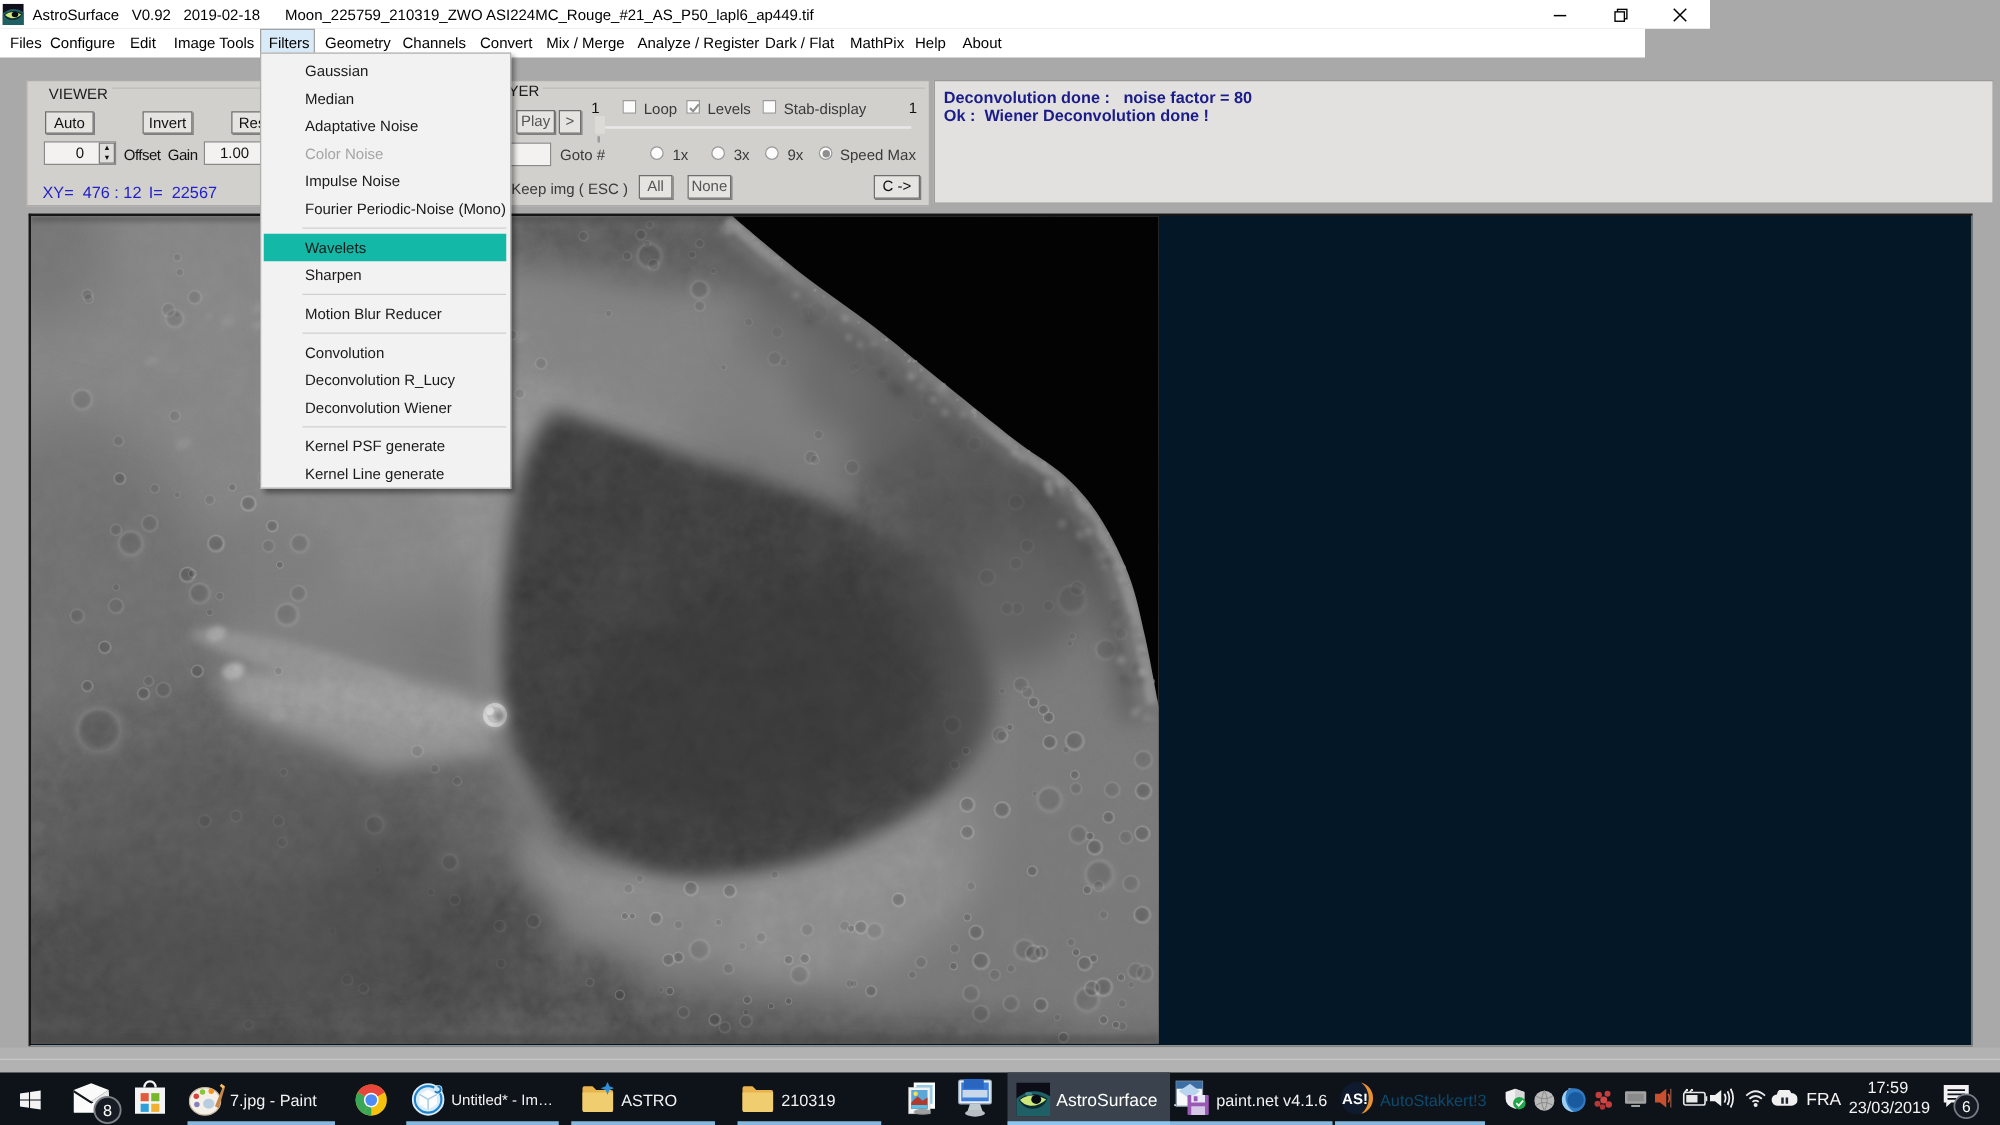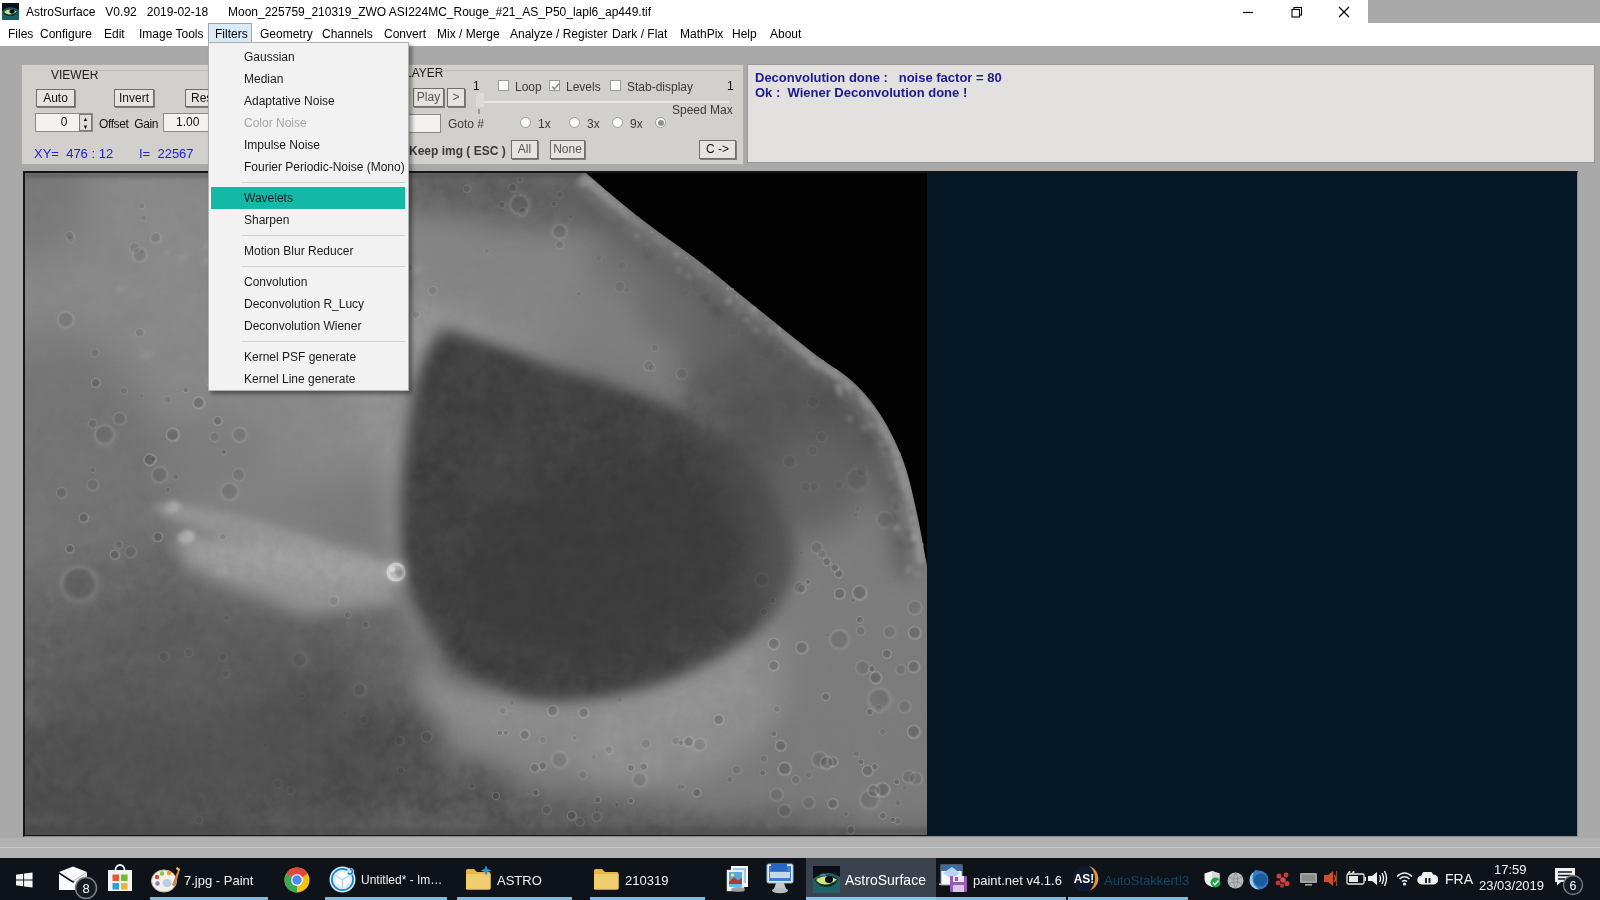--- a/index.html
+++ b/index.html
@@ -3,29 +3,29 @@
 <meta charset="utf-8">
 <style>
   * { margin:0; padding:0; box-sizing:border-box; }
   html,body { width:1600px; height:900px; overflow:hidden; background:#a9a9a9;
     font-family:"Liberation Sans", sans-serif; }
   .titlebar { position:absolute; left:0; top:0; width:1368px; height:23px; background:#ffffff; }
   .appicon { position:absolute; left:2px; top:3px; width:17px; height:17px; }
   .titletext { position:absolute; left:26px; top:5px; font-size:12px; color:#000; }
   .fname { position:absolute; left:228px; top:5px; font-size:12px; color:#000; }
   .wbtn { position:absolute; top:0; width:16px; height:16px; }
-  .menubar { position:absolute; left:0; top:23px; width:1600px; height:23px; background:#ffffff; font-size:12px; color:#000;padding-left:24px; }
+  .menubar { position:absolute; left:0; top:23px; width:1316px; height:23px; background:#ffffff; font-size:12px; color:#000;padding-left:24px; }
   .mi { position:absolute; top:4px; }
   .mi-hl { position:absolute; left:208px; top:0px; width:44px; height:22px; background:#d9eaf8; border:1px solid #a3a3a3; }
   
   .panel { position:absolute; background:#d2d0cc; border:1px solid #aeaca8; }
   .vpanel { left:21px; top:64px; width:347px; height:101px; }
   .ppanel { left:372px; top:64px; width:372px; height:101px; }
   .mpanel { left:747px; top:64px; width:848px; height:99px; background:#e2e1df; border:1px solid #9a9a9a; }
-  .gtitle { position:absolute; font-size:12px; color:#1a1a1a;margin-left:12px; }
+  .gtitle { position:absolute; font-size:12px; color:#1a1a1a; }
   .btn { position:absolute; background:#e6e4e0; border:1px solid #6e6e6e; box-shadow:1px 1px 0 #7e7e7e; font-size:12px; color:#111; text-align:center; }
   .field { position:absolute; background:#f3f2f0; border:1px solid #8a8a8a; font-size:12px; color:#111; }
   .bluetxt { position:absolute; font-size:13px; color:#2121cc; }
   .msgtxt { position:absolute; left:755px; top:70px; font-size:13px; font-weight:bold; color:#1b1b8a; line-height:15px; }
   .cbox { position:absolute; width:11px; height:11px; background:#fcfcfc; border:1px solid #9a9a9a; }
   .rad { position:absolute; width:11px; height:11px; background:#fcfcfc; border:1px solid #9a9a9a; border-radius:50%; }
   .lbl { position:absolute; font-size:12px; color:#3a3a3a; }
   
   .canvasframe { position:absolute; left:23px; top:171px; width:1555px; height:666px; background:#041726; border:2px solid #161616; border-right:1px solid #8f8f8f; border-bottom:1px solid #8f8f8f; }
   .moonwrap { position:absolute; left:25px; top:173px; width:902px; height:662px; }
@@ -85,21 +85,21 @@
 <div class="gtitle" style="left:39px; top:68px;">VIEWER</div>
 <div style="position:absolute; left:90px; top:70px; width:274px; height:1px; background:#bdbbb7;"></div>
 <div class="btn" style="left:36px; top:89px; width:39px; height:18px; line-height:16px;">Auto</div>
 <div class="btn" style="left:114px; top:89px; width:40px; height:18px; line-height:16px;">Invert</div>
 <div class="btn" style="left:185px; top:89px; width:40px; height:18px; line-height:16px;">Rese</div>
 <div class="field" style="left:35px; top:113px; width:58px; height:19px; text-align:center; line-height:17px;">0</div>
 <div style="position:absolute; left:79px; top:114px; width:13px; height:17px; background:#e0deda; border:1px solid #7a7a7a; font-size:6px; color:#111; text-align:center; line-height:8px;">▲<br>▼</div>
 <div class="lbl" style="left:99px; top:117px; color:#111; letter-spacing:-0.4px;">Offset&nbsp; Gain</div>
 <div class="field" style="left:163px; top:113px; width:65px; height:19px; line-height:17px; padding-left:12px;">1.00</div>
 <div class="bluetxt" style="left:34px; top:146px;">XY=&nbsp; 476 : 12</div>
-<div class="bluetxt" style="left:139px; top:146px;">I=&nbsp; 22567</div>
+<div class="bluetxt" style="left:119px; top:146px;">I=&nbsp; 22567</div>
 
 <div class="panel ppanel"></div>
 <div class="gtitle" style="left:385px; top:66px;">PLAYER</div>
 <div style="position:absolute; left:434px; top:70px; width:306px; height:1px; background:#bdbbb7;"></div>
 <div class="btn" style="left:413px; top:88px; width:31px; height:19px; line-height:17px; color:#555;">Play</div>
 <div class="btn" style="left:447px; top:88px; width:18px; height:19px; line-height:17px; color:#555;">&gt;</div>
 <div class="lbl" style="left:473px; top:79px; color:#111;">1</div>
 <div class="cbox" style="left:498px; top:80px;"></div>
 <div class="lbl" style="left:515px; top:80px;">Loop</div>
 <div class="cbox" style="left:549px; top:80px;"></div>
@@ -116,22 +116,22 @@
 <div class="field" style="left:408px; top:114px; width:33px; height:19px;"></div>
 <div class="lbl" style="left:448px; top:117px;">Goto #</div>
 <div class="rad" style="left:520px; top:117px;"></div>
 <div class="lbl" style="left:538px; top:117px;">1x</div>
 <div class="rad" style="left:569px; top:117px;"></div>
 <div class="lbl" style="left:587px; top:117px;">3x</div>
 <div class="rad" style="left:612px; top:117px;"></div>
 <div class="lbl" style="left:630px; top:117px;">9x</div>
 <div class="rad" style="left:655px; top:117px;"></div>
 <div style="position:absolute; left:658px; top:120px; width:6px; height:6px; background:#8f8f8f; border-radius:50%;"></div>
-<div class="lbl" style="left:672px; top:103px;text-align:right;">Speed Max</div>
-<div class="lbl" style="left:409px; top:144px;font-weight:bold;">Keep img ( ESC )</div>
+<div class="lbl" style="left:672px; top:117px;text-align:right;">Speed Max</div>
+<div class="lbl" style="left:409px; top:144px;">Keep img ( ESC )</div>
 <div class="btn" style="left:511px; top:140px; width:27px; height:19px; line-height:17px; color:#555;">All</div>
 <div class="btn" style="left:550px; top:140px; width:35px; height:19px; line-height:17px; color:#555;">None</div>
 <div class="btn" style="left:699px; top:140px; width:37px; height:19px; line-height:17px;">C -&gt;</div>
 
 <div class="panel mpanel"></div>
 <div class="msgtxt">Deconvolution done :&nbsp;&nbsp; noise factor = 80<br>Ok :&nbsp; Wiener Deconvolution done !</div>
 
 <div class="canvasframe"></div>
 <div class="moonwrap"><svg width="902" height="662" viewBox="0 0 902 662" xmlns="http://www.w3.org/2000/svg" style="color-interpolation-filters:sRGB">
 <defs>

